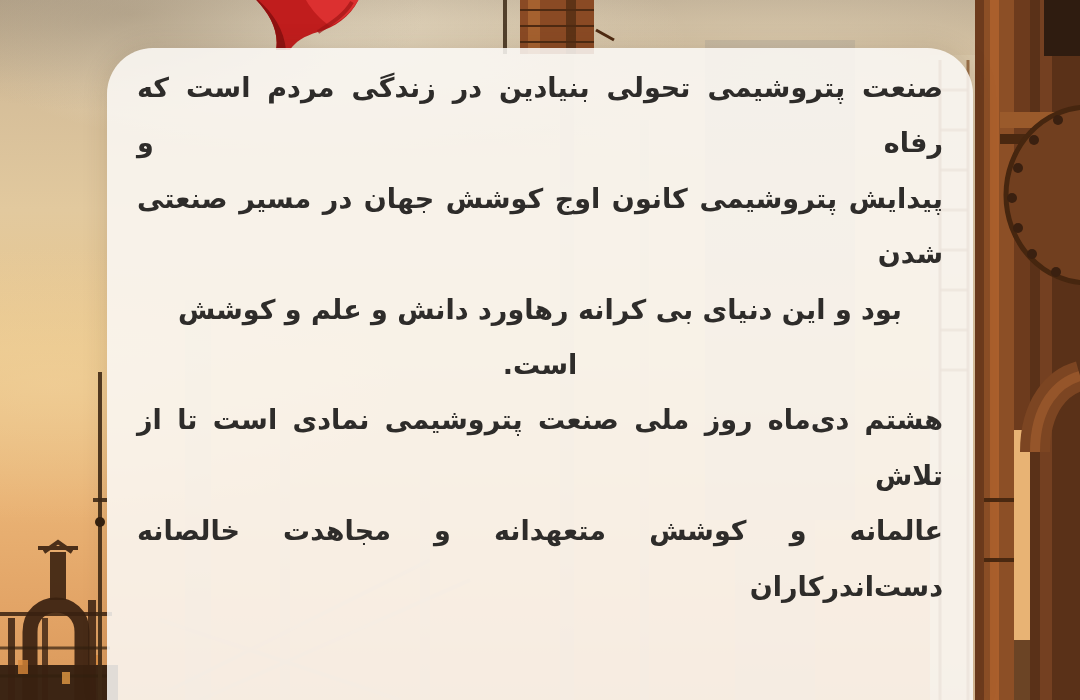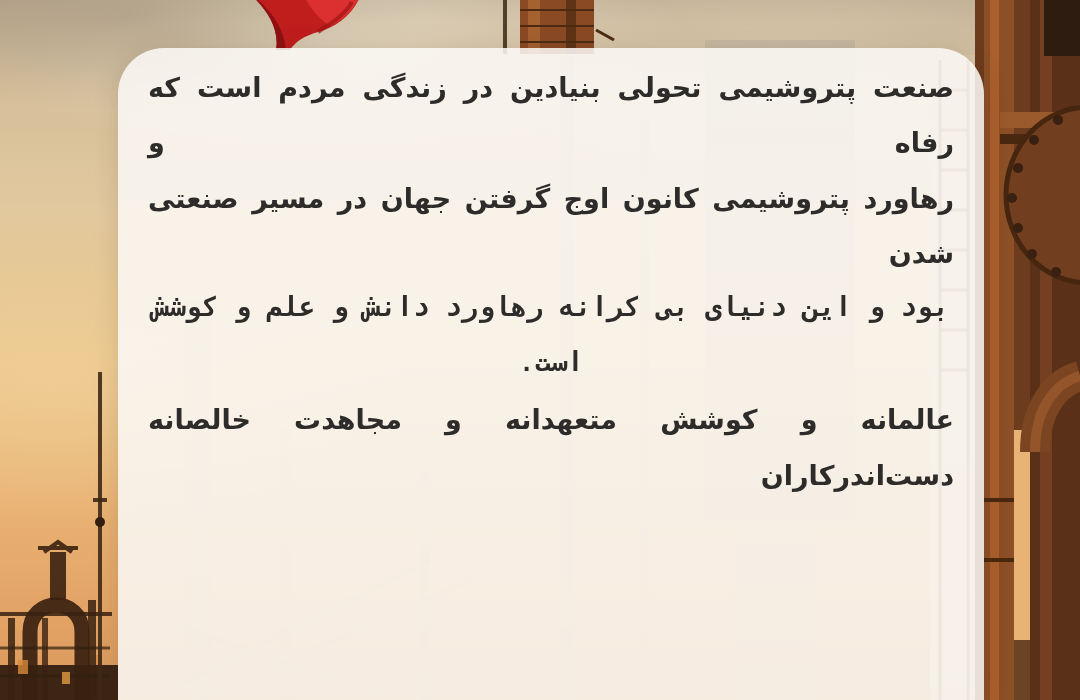--- a/index.html
+++ b/index.html
@@ -13,34 +13,34 @@
     background:
       radial-gradient(420px 140px at 12% 2%, rgba(150,134,110,.45), rgba(150,134,110,0) 70%),
       radial-gradient(520px 160px at 30% 6%, rgba(238,228,206,.75), rgba(238,228,206,0) 70%),
       radial-gradient(600px 170px at 72% 8%, rgba(232,218,190,.55), rgba(232,218,190,0) 70%),
       radial-gradient(500px 200px at 5% 55%, rgba(244,214,160,.5), rgba(244,214,160,0) 70%),
       linear-gradient(180deg,#b9a88f 0%,#d4bd99 12%,#e2c99e 30%,#e9c68c 50%,#e9b274 72%,#e2a365 88%,#d9985a 100%);
   }
   .scene{position:absolute;inset:0;}
   
   .panel{
-    position:absolute;left:118px;top:48px;width:866px;height:652px;
+    position:absolute;left:107px;top:48px;width:866px;height:652px;
     box-sizing:border-box;padding:12px 30px 0 30px;
     background:rgba(250,248,245,0.87);
     border-radius:46px 46px 0 0;
     box-shadow:0 0 26px rgba(60,40,20,0.15);
     overflow:hidden;
   }
   .line{
     margin:0;direction:rtl;
     font-weight:700;font-size:27px;line-height:55.4px;color:#2e2c2a;
     letter-spacing:.2px;
   }
   .stretch{text-align:justify;text-align-last:justify;}
-  .center{text-align:center;font-family:Liberation Mono, monospace;}
+  .center{text-align:center;}
 </style>
 </head>
 <body>
 
 <div class="stage">
 
   <div class="sky"></div>
 
   <svg class="scene" width="1080" height="700" viewBox="0 0 1080 700" aria-hidden="true">
 
@@ -118,19 +118,20 @@
       </g>
       <path d="M1035,452 C1035,405 1058,382 1080,376" stroke="#7c4522" stroke-width="30" fill="none"></path>
       <path d="M1035,452 C1035,405 1058,382 1080,376" stroke="#95552a" stroke-width="10" fill="none"></path>
       <rect x="1044" y="0" width="36" height="56" fill="#2f1c10"></rect>
       <path d="M984,500 h30 M984,560 h30" stroke="#4a2810" stroke-width="4"></path>
     </g>
   </svg>
 
   <div class="panel" dir="rtl">
     <p class="line stretch">صنعت پتروشیمی تحولی بنیادین در زندگی مردم است که رفاه و</p>
-    <p class="line stretch">رهاورد پتروشیمی کانون اوج گرفتن جهان در مسیر صنعتی شدن</p>
+    <p class="line stretch">پیدایش پتروشیمی کانون اوج کوشش جهان در مسیر صنعتی شدن</p>
     <p class="line center">بود و این دنیای بی کرانه رهاورد دانش و علم و کوشش است.</p>
+    <p class="line stretch">هشتم دی‌ماه روز ملی صنعت پتروشیمی نمادی است تا از تلاش</p>
     <p class="line stretch">عالمانه و کوشش متعهدانه و مجاهدت خالصانه دست‌اندرکاران</p>
 
   </div>
 
 </div>
 
 </body></html>

